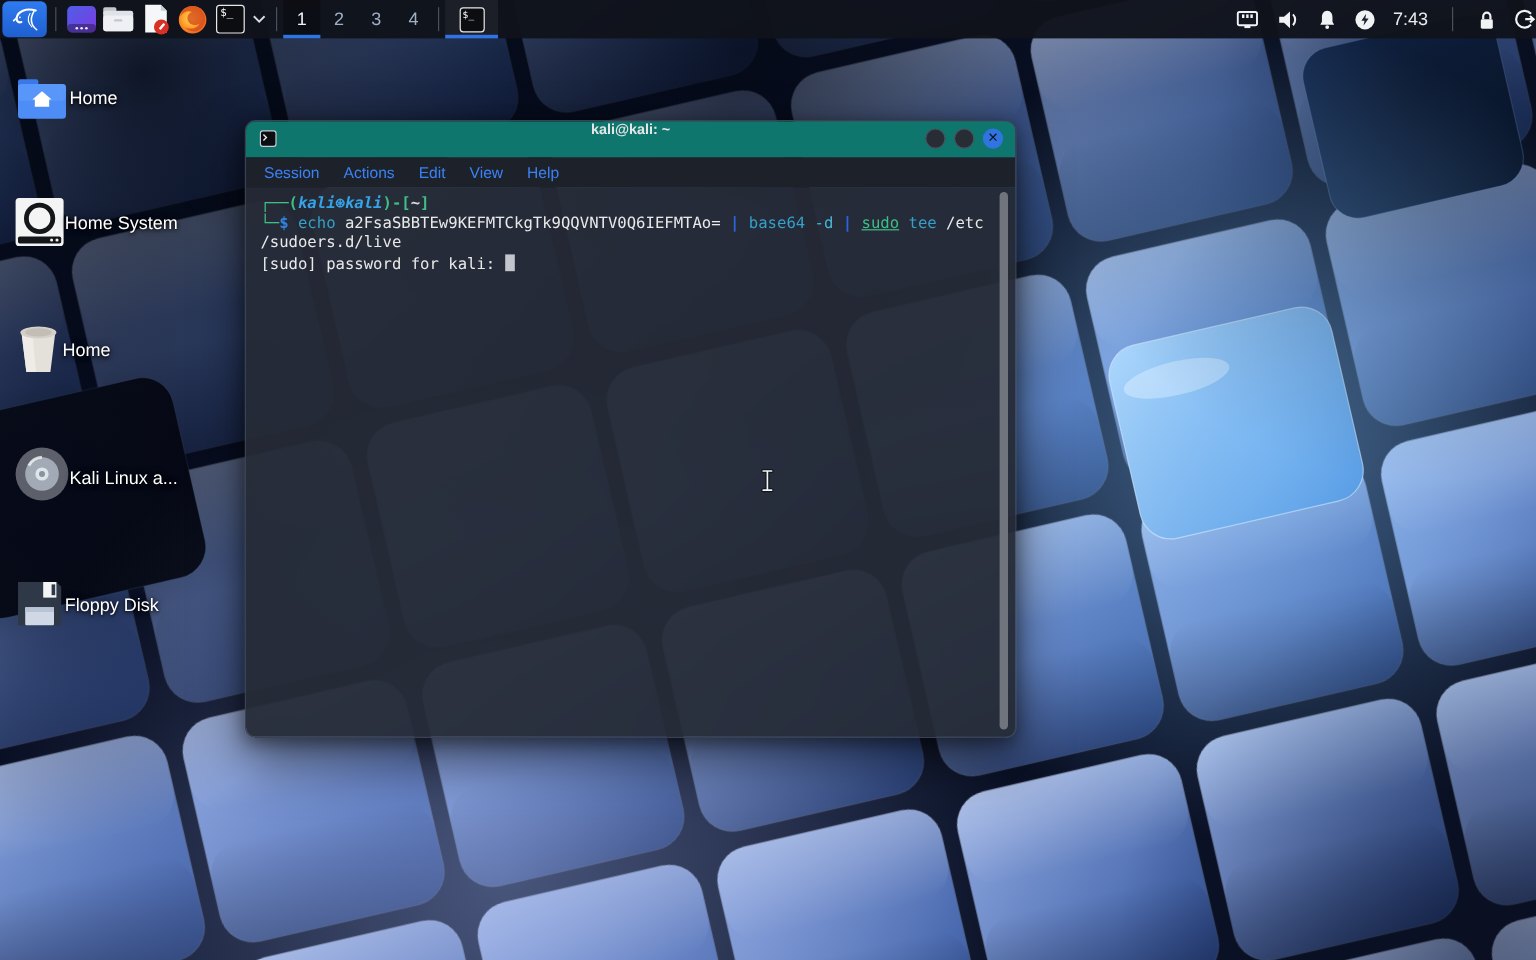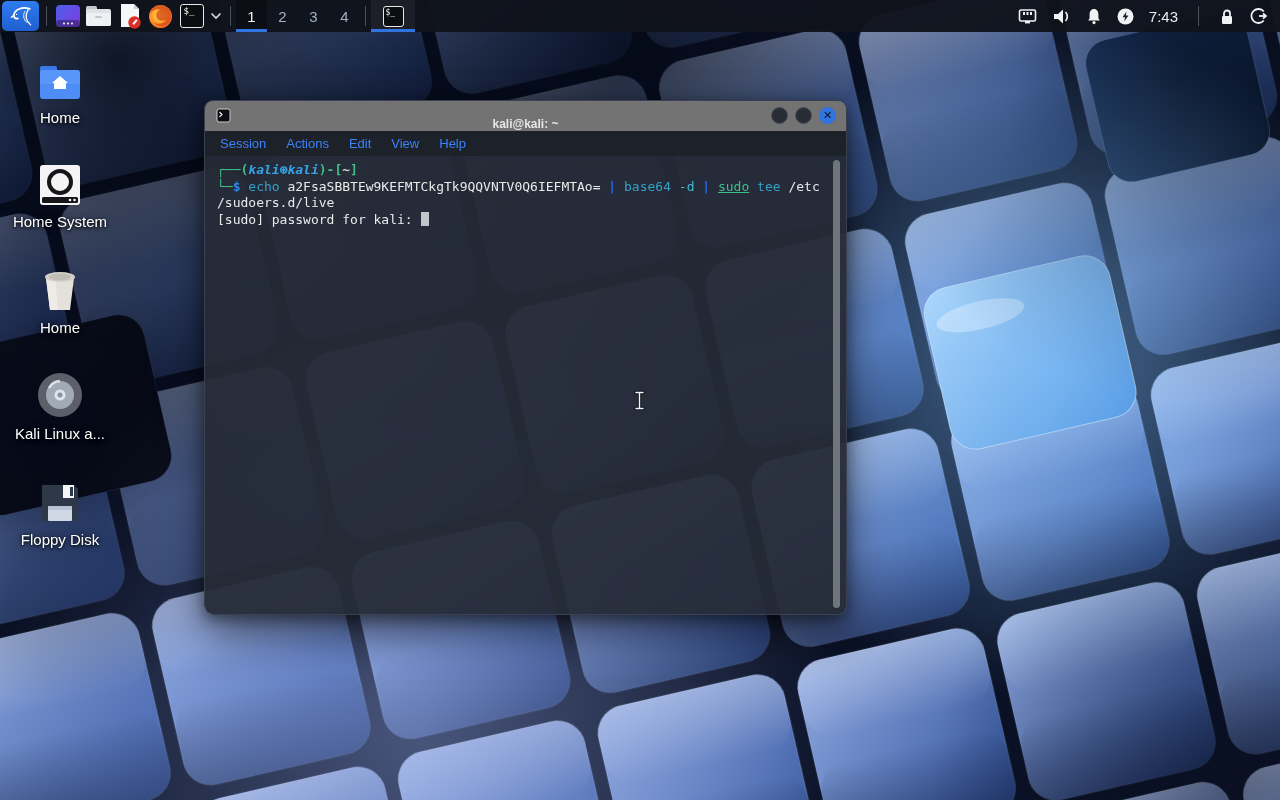--- a/index.html
+++ b/index.html
@@ -6,49 +6,49 @@
             font-family:"Liberation Sans","DejaVu Sans",sans-serif;}
   .screen{position:relative;width:1280px;height:800px;overflow:hidden;}
 
   
   .wallpaper{position:absolute;inset:0;z-index:0;}
 
   
   .panel{position:absolute;left:0;top:0;width:1280px;height:32px;background:rgba(16,19,27,.96);
          display:flex;align-items:center;z-index:30;color:var(--panel-fg);}
   .panel-left{display:flex;align-items:center;height:32px;}
-  .panel-right{margin-left:auto;display:flex;align-items:center;gap:15px;height:32px;padding-right:12px;}
+  .panel-right{margin-left:auto;display:flex;align-items:center;gap:15px;height:32px;}
   .kali-logo-btn{width:37px;height:30px;margin:1px 2px;border-radius:5px;
          background:linear-gradient(180deg,#2e7bf0,#1f5fd0);display:flex;align-items:center;justify-content:center;}
   .psep{width:1px;height:20px;background:#4a4f58;margin:0 5px;}
   .launcher{width:31px;height:32px;display:flex;align-items:center;justify-content:center;}
   .chev{width:18px;height:32px;display:flex;align-items:center;justify-content:center;}
   .ws{width:31px;height:32px;display:flex;align-items:center;justify-content:center;
       font-size:15px;color:#9fb0c6;box-sizing:border-box;}
   .ws.active{color:#eef2f8;background:rgba(0,0,0,.28);border-bottom:3px solid var(--accent-blue);padding-top:3px;}
   .taskbtn{width:44px;height:32px;display:flex;align-items:center;justify-content:center;box-sizing:border-box;
       background:rgba(255,255,255,.05);border-bottom:3px solid var(--accent-blue);padding-top:3px;}
   .term-glyph{box-sizing:border-box;background:#0b0d11;border:1.5px solid #e8e8e8;border-radius:3px;
       color:#fff;font-family:"DejaVu Sans Mono",monospace;display:block;}
   .term-glyph.lg{width:24px;height:24px;font-size:9px;padding:1px 0 0 3px;}
   .term-glyph.md{width:21px;height:21px;font-size:8px;padding:1px 0 0 2px;}
   .clock{font-size:15px;color:#e8ebef;}
   .trayicon{display:flex;align-items:center;justify-content:center;}
 
   
-  .dicon-item{position:absolute;left:12px;width:96px;display:flex;flex-direction:column;align-items:center;z-index:10;}
+  .dicon-item{position:absolute;left:12px;width:96px;display:flex;flex-direction:row;align-items:center;z-index:10;}
   .dicon-art{height:46px;display:flex;align-items:flex-end;justify-content:center;}
   .dicon-label{margin-top:7px;font-size:15px;color:#fff;text-shadow:0 1px 3px rgba(0,0,0,.95),0 0 6px rgba(0,0,0,.6);
       white-space:nowrap;}
 
   
   .window{position:absolute;left:204px;top:100px;width:643px;height:515px;z-index:20;border-radius:9px;
       border:1px solid #3a4150;box-sizing:border-box;overflow:hidden;
       box-shadow:0 18px 42px rgba(0,0,0,.55),0 4px 14px rgba(0,0,0,.4);}
-  .titlebar{height:30px;background:#737373;display:flex;align-items:flex-end;position:relative;}
+  .titlebar{height:30px;background:#0f766e;display:flex;align-items:flex-start;position:relative;}
   .tb-icon{position:absolute;left:11px;top:7px;}
   .tb-title{flex:1;text-align:center;font-size:12px;font-weight:700;color:#e6e6e6;}
   .tb-btns{position:absolute;right:10px;top:6px;display:flex;gap:7px;}
   .tb-circle{width:17px;height:17px;border-radius:50%;background:#272c35;border:1px solid #4a505c;box-sizing:border-box;}
   .tb-circle.close{background:var(--accent-blue);border-color:var(--accent-blue);
       display:flex;align-items:center;justify-content:center;color:#10141c;font-size:11px;font-weight:900;line-height:1;}
   .menubar{height:25px;background:#1d2129;display:flex;align-items:center;padding-left:6px;gap:2px;}
   .menu-item{font-size:13px;color:#3b82f6;padding:3px 9px;}
   .termarea{position:relative;height:460px;background:rgba(37,42,54,.95);box-sizing:border-box;
       padding:6px 12px 0 12px;font-family:"DejaVu Sans Mono","DejaVu Sans",monospace;font-size:13px;line-height:16.5px;}

